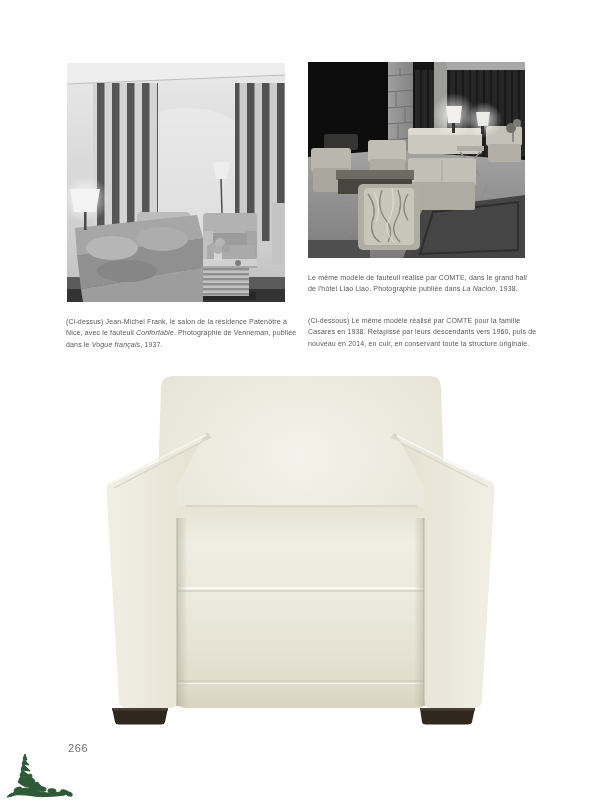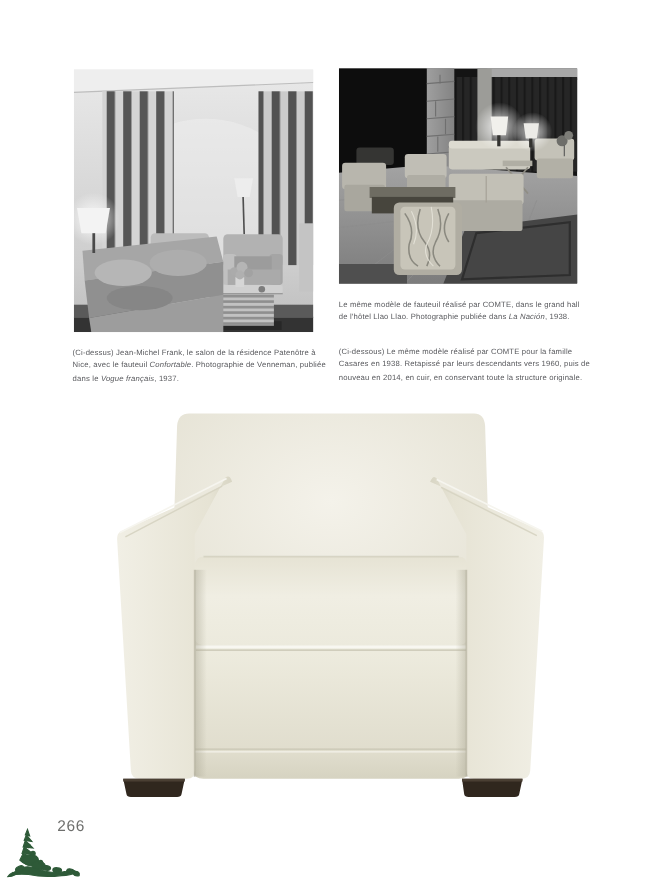--- a/index.html
+++ b/index.html
@@ -23,22 +23,22 @@
     letter-spacing:0.15px;
     color:#57585c;
     font-weight:400;
   }
   .caption em{font-style:italic;}
   #caption-left{left:66px;top:316px;width:234px;}
   #caption-right-top{left:308px;top:272px;width:234px;}
   #caption-right-bottom{left:308px;top:315px;width:240px;}
   .page-number{
     position:absolute;
-    left:52px;top:742px;
-    font-size:14px;
+    left:68px;top:742px;
+    font-size:11px;
     letter-spacing:0.6px;
     color:#6e6f6d;
   }
   #ornament{position:absolute;left:4px;top:752px;width:72px;height:46px;}
 </style>
 </head>
 <body>
 
 <div class="page">
 

